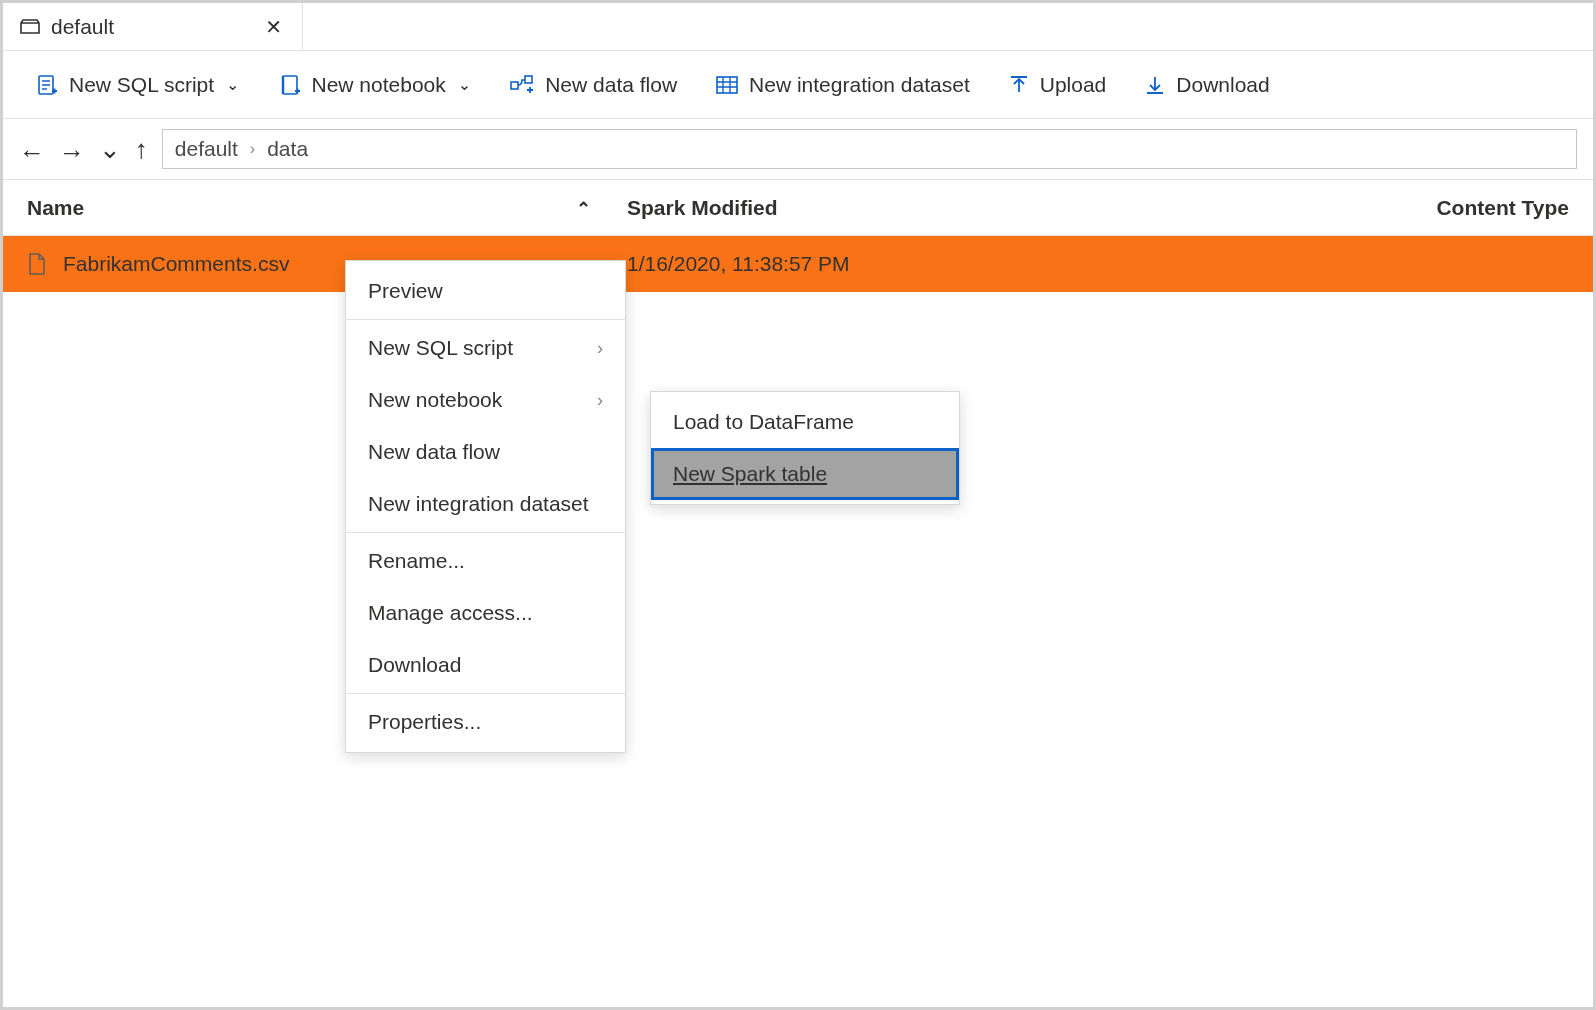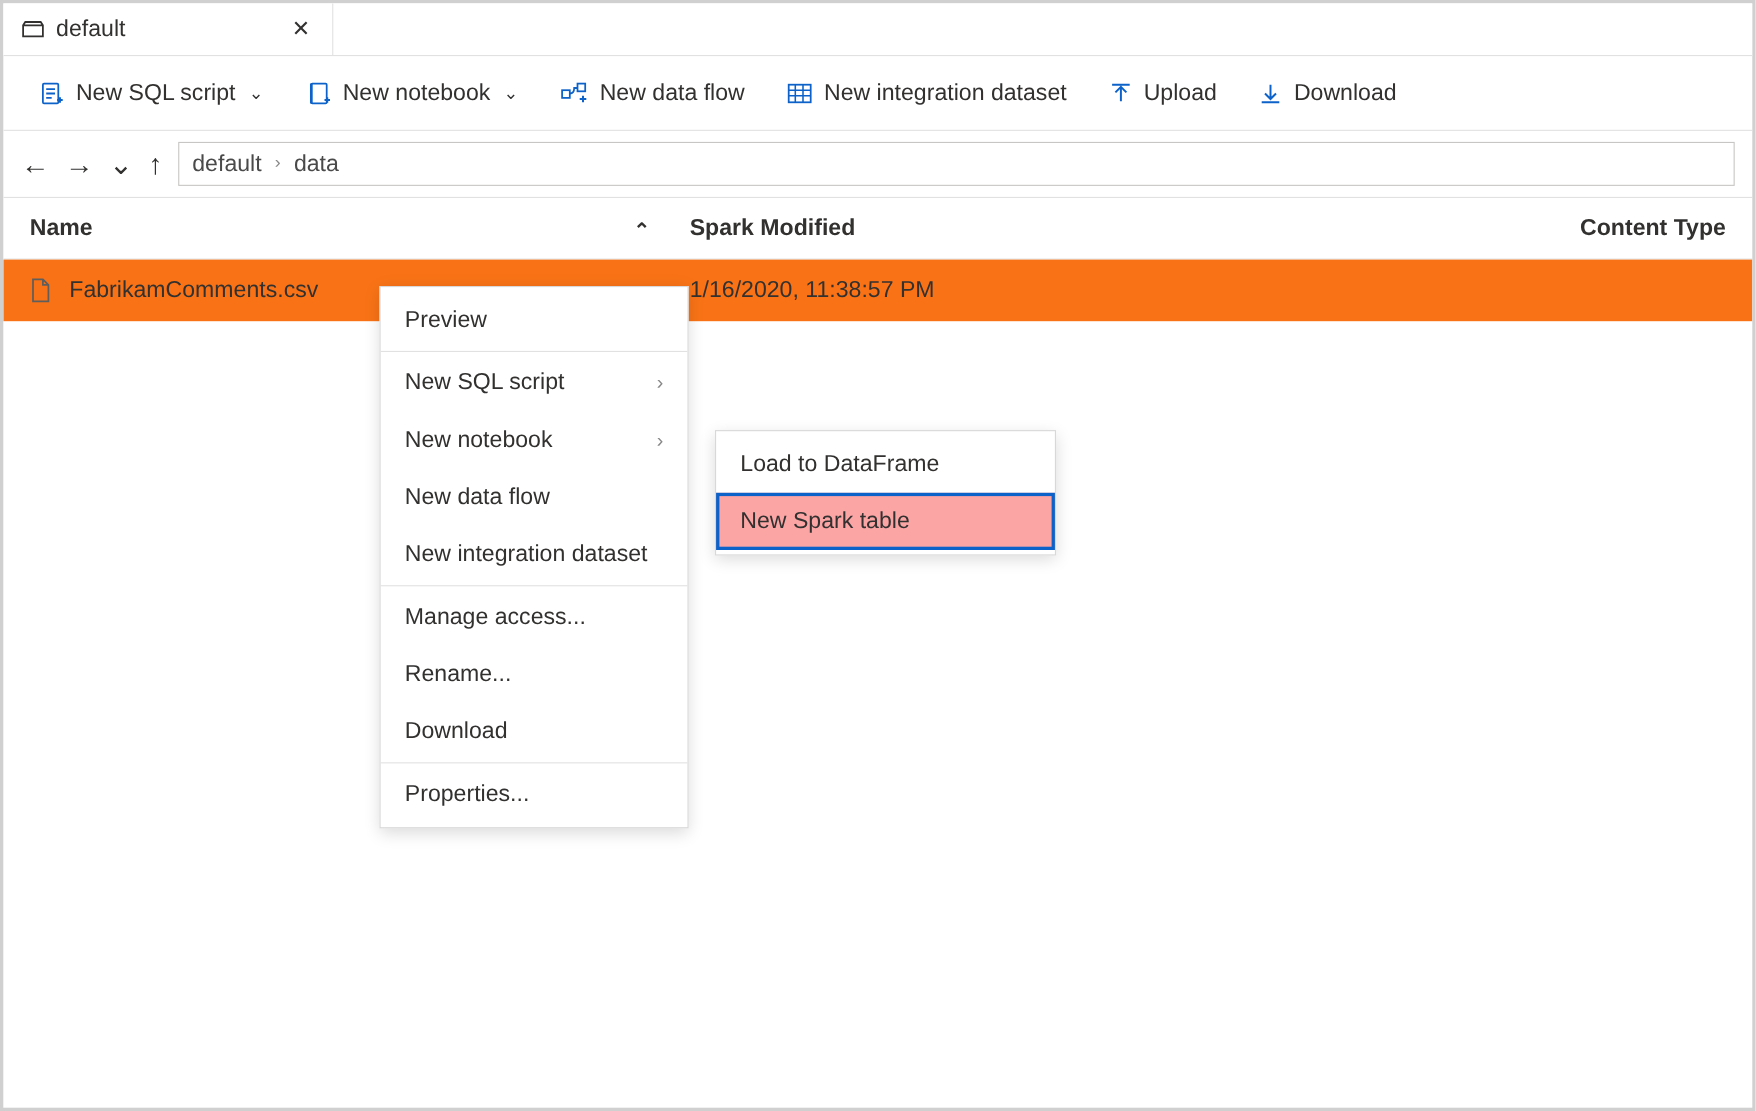--- a/index.html
+++ b/index.html
@@ -124,23 +124,24 @@
     box-shadow: 0 4px 14px rgba(0,0,0,0.15);
     padding: 4px 0;
     margin-top: 16px;
   }
   .submenu-item {
     padding: 14px 22px;
     cursor: pointer;
     font-size: 21px;
   }
   .submenu-item.selected {
-    background: #fca5a5;
+    background: #a3a3a3;
     outline: 3px solid #0c62c9;
     outline-offset: -3px;
+    text-decoration: underline;
   }
   svg { display: block; }
 </style>
 </head>
 <body>
 
 <div class="tabbar">
   <div class="tab">
     <span class="icon">
       <svg width="22" height="16" viewBox="0 0 22 16">
@@ -263,24 +264,24 @@
     <span class="arrow">›</span>
   </div>
   <div class="menu-item">
     <span>New data flow</span>
   </div>
   <div class="menu-item">
     <span>New integration dataset</span>
   </div>
   <div class="menu-sep"></div>
   <div class="menu-item">
+    <span>Rename...</span>
+  </div>
+  <div class="menu-item">
     <span>Manage access...</span>
-  </div>
-  <div class="menu-item">
-    <span>Rename...</span>
   </div>
   <div class="menu-item">
     <span>Download</span>
   </div>
   <div class="menu-sep"></div>
   <div class="menu-item">
     <span>Properties...</span>
   </div>
 </div>
 

